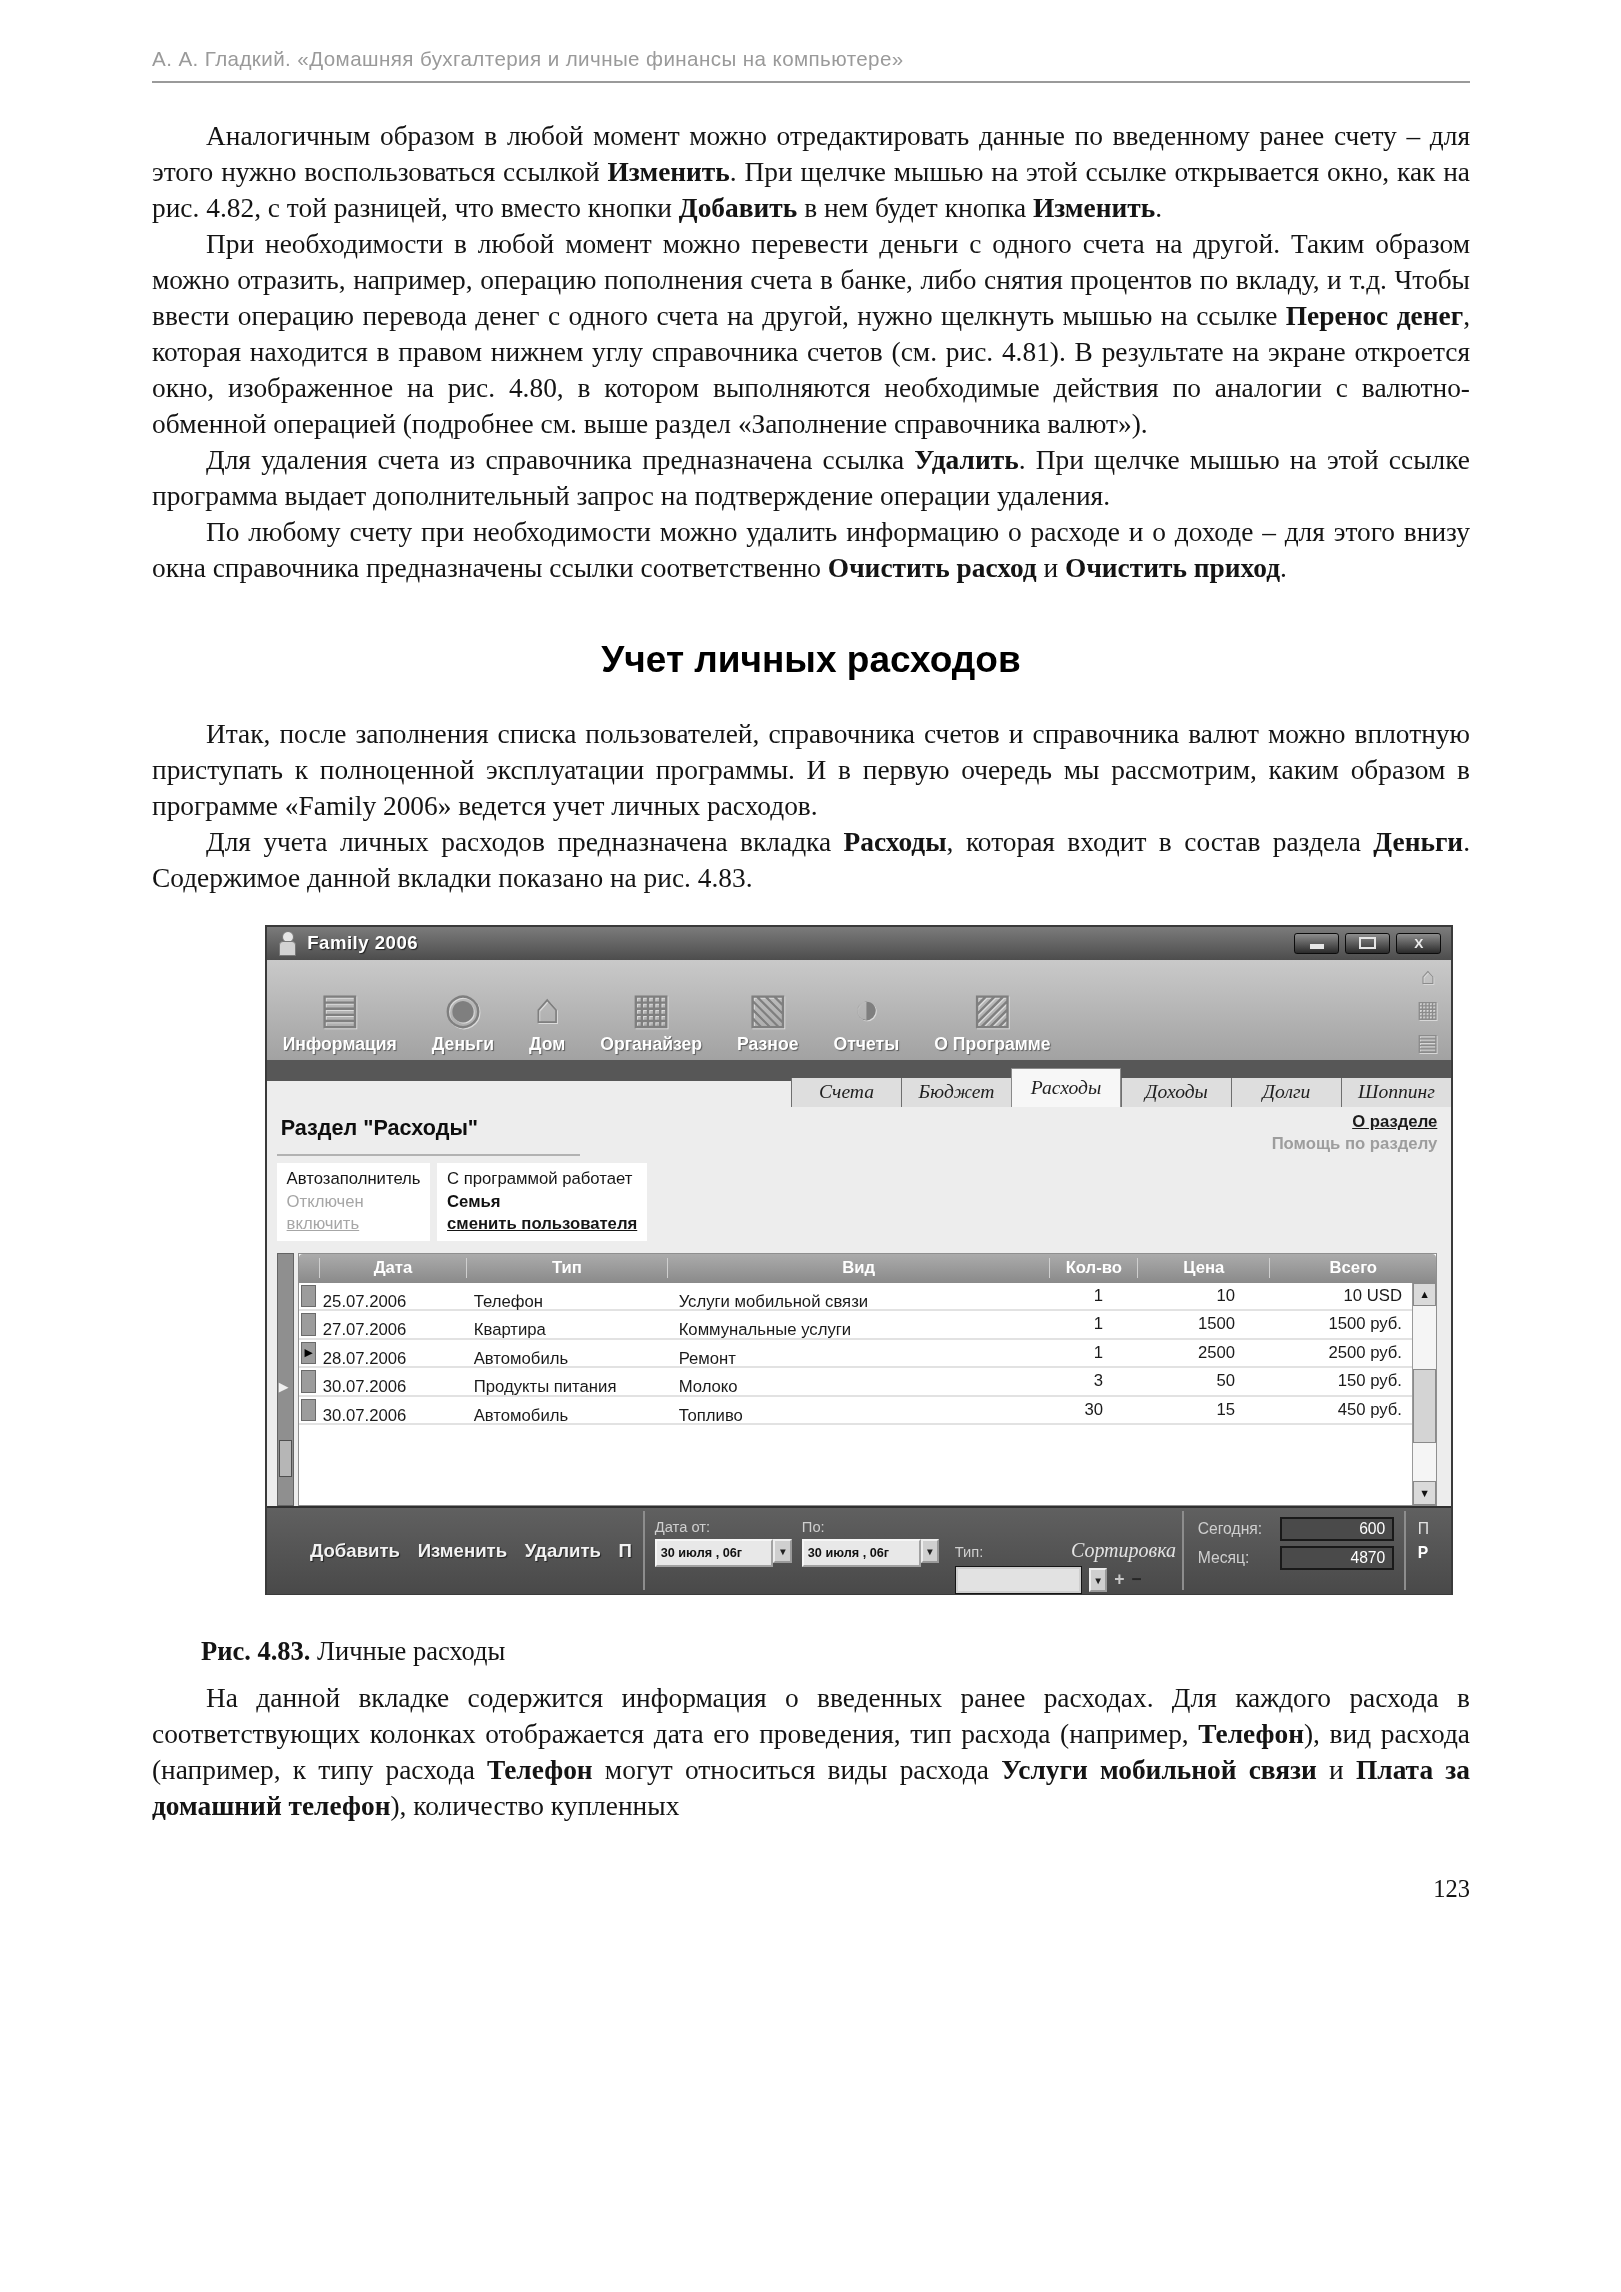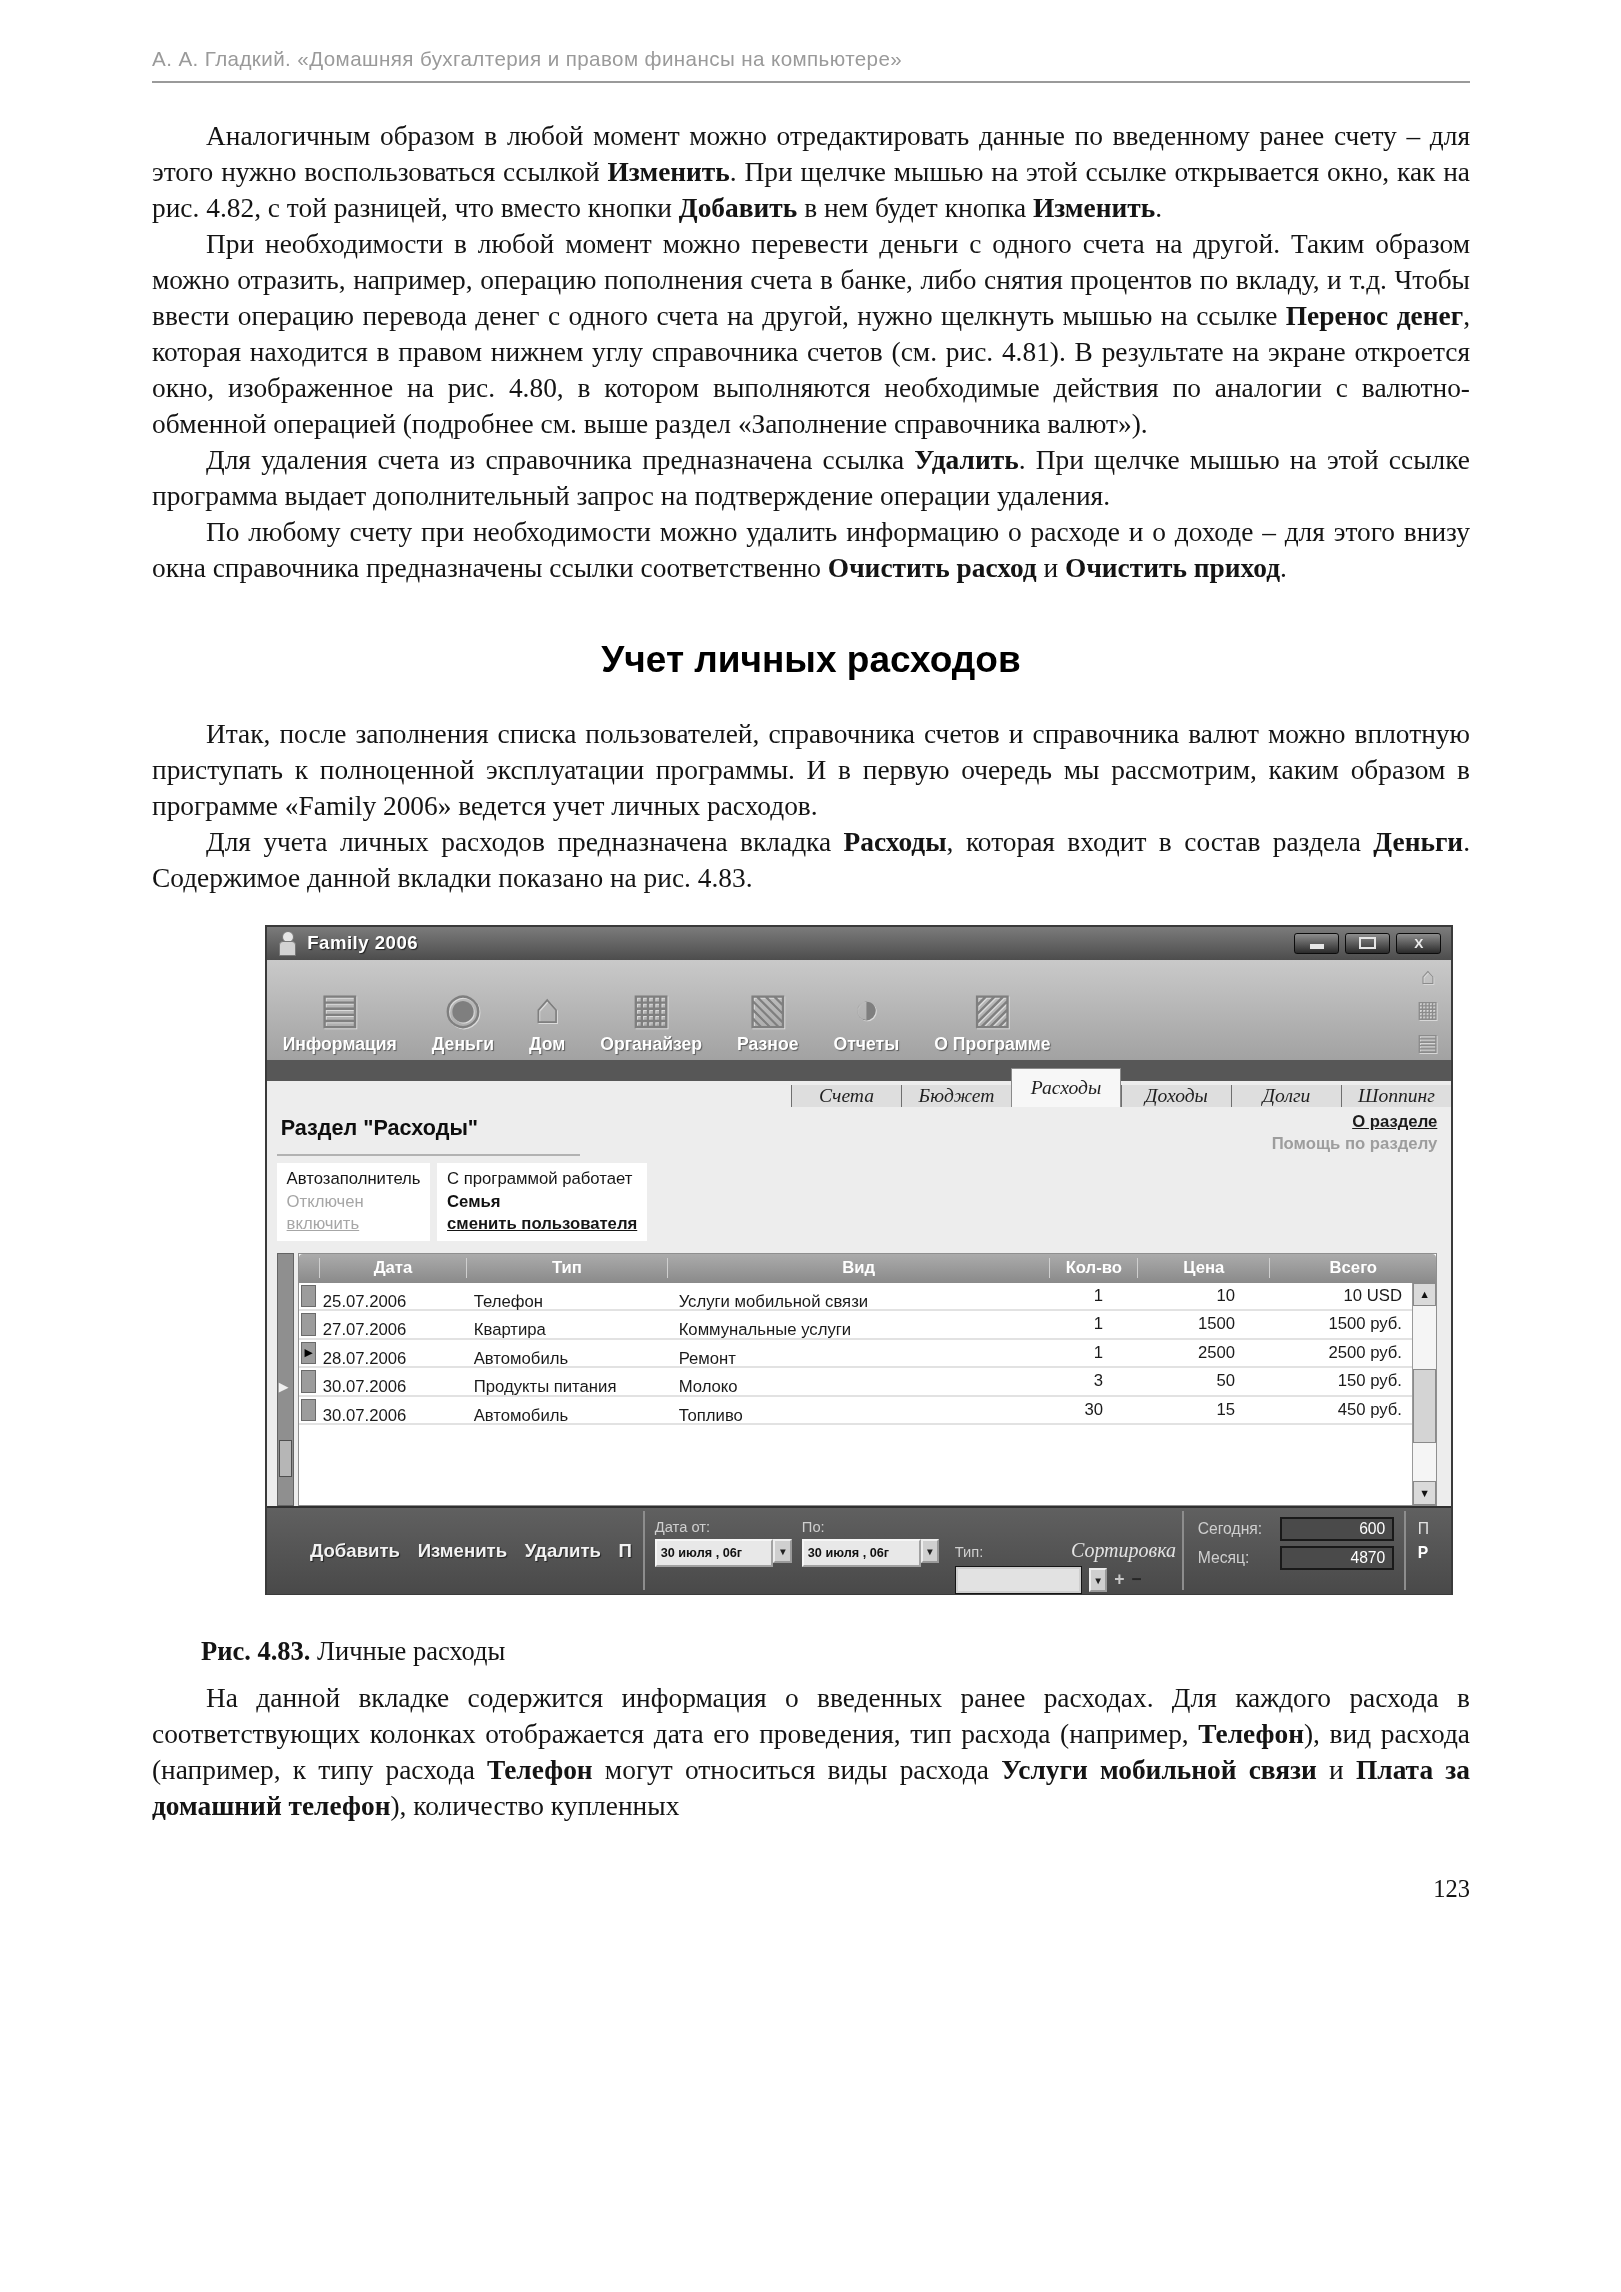--- a/index.html
+++ b/index.html
@@ -64,21 +64,21 @@
   }
   .tb-item{display:flex;flex-direction:column;align-items:center;gap:1px;}
   .tb-icon{font-size:43px;line-height:49px;color:#7f7f7f;text-shadow:1px 1px 0 #dcdcdc;}
   .tb-label{color:#fff;font-weight:bold;font-size:17.6px;text-shadow:1px 1px 1px #5c5c5c;white-space:nowrap;}
   .side-rail{position:absolute;right:2px;top:2.9px;width:43px;display:flex;flex-direction:column;align-items:center;gap:5.9px;}
   .rail-icon{font-size:23.5px;line-height:27.4px;color:#8b8b8b;text-shadow:1px 1px 0 #d8d8d8;}
   .tabsbar{flex:0 0 47px;position:relative;background:#ededed;}
   .tabs-dark{position:absolute;top:0;left:0;right:0;height:21.6px;background:#575757;}
   .tabs{position:absolute;right:0;top:0;height:47px;display:flex;align-items:flex-end;}
   .tab{
-    width:110px;height:22px;box-sizing:border-box;
+    width:110px;height:29px;box-sizing:border-box;
     display:flex;align-items:center;justify-content:center;
     background:#dedede;border-left:1px solid #6f6f6f;
     font-family:"Liberation Serif",serif;font-style:italic;font-size:19.6px;color:#1f1f1f;
   }
   .tab.active{height:39px;background:#f7f7f7;border:1px solid #8a8a8a;border-bottom:none;}
   .app-content{flex:1;padding:3.9px 13.7px 0 9.8px;position:relative;box-sizing:border-box;}
   .content-top{display:flex;justify-content:space-between;}
   .sec-title-wrap{border-bottom:2px solid #b2b2b2;width:299px;padding:3.9px 0 7.8px 3.9px;}
   .sec-title{font-size:21.6px;font-weight:bold;color:#0e0e0e;}
   .links{text-align:right;font-size:16.7px;line-height:22.5px;font-weight:bold;}
@@ -161,21 +161,21 @@
   .fig-caption{margin:41px 0 0 49px;font-size:26.5px;}
   .fig-caption b{font-weight:bold;}
   .paras-bottom{margin-top:13.7px;}
   .page-number{margin-top:51px;text-align:right;font-size:24.5px;color:#141414;}
 </style>
 </head>
 <body>
 
 <div class="page">
 
-  <div class="running-header">А.  А.  Гладкий.  «Домашняя бухгалтерия и правом финансы на компьютере»</div>
+  <div class="running-header">А.  А.  Гладкий.  «Домашняя бухгалтерия и личные финансы на компьютере»</div>
   <hr class="header-rule">
 
   <div class="paras" id="paras-top">
       <p class="para"><span>Аналогичным образом в любой момент можно отредактировать данные по введенному ранее счету – для этого нужно воспользоваться ссылкой </span><b>Изменить</b><span>. При щелчке мышью на этой ссылке открывается окно, как на рис. 4.82, с той разницей, что вместо кнопки </span><b>Добавить</b><span> в нем будет кнопка </span><b>Изменить</b><span>.</span></p>
       <p class="para"><span>При необходимости в любой момент можно перевести деньги с одного счета на другой. Таким образом можно отразить, например, операцию пополнения счета в банке, либо снятия процентов по вкладу, и т.д. Чтобы ввести операцию перевода денег с одного счета на другой, нужно щелкнуть мышью на ссылке </span><b>Перенос денег</b><span>, которая находится в правом нижнем углу справочника счетов (см. рис. 4.81). В результате на экране откроется окно, изображенное на рис. 4.80, в котором выполняются необходимые действия по аналогии с валютно-обменной операцией (подробнее см. выше раздел «Заполнение справочника валют»).</span></p>
       <p class="para"><span>Для удаления счета из справочника предназначена ссылка </span><b>Удалить</b><span>. При щелчке мышью на этой ссылке программа выдает дополнительный запрос на подтверждение операции удаления.</span></p>
       <p class="para"><span>По любому счету при необходимости можно удалить информацию о расходе и о доходе – для этого внизу окна справочника предназначены ссылки соответственно </span><b>Очистить расход</b><span> и </span><b>Очистить приход</b><span>.</span></p>
     </div>
 
   <div class="section-heading">Учет личных расходов</div>

